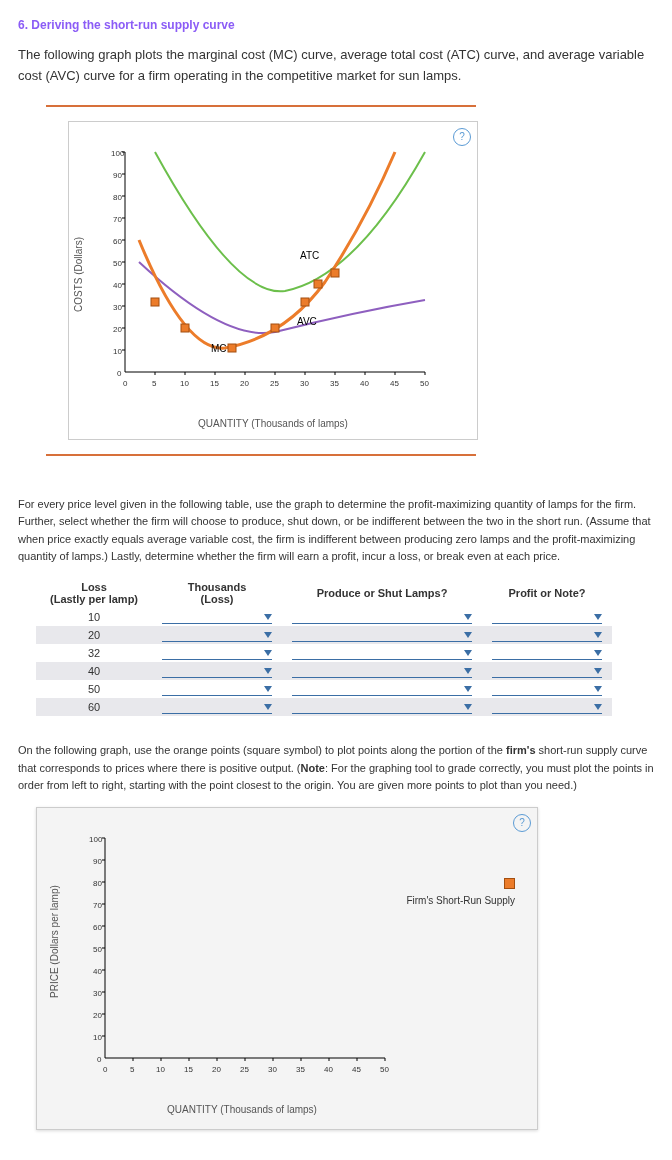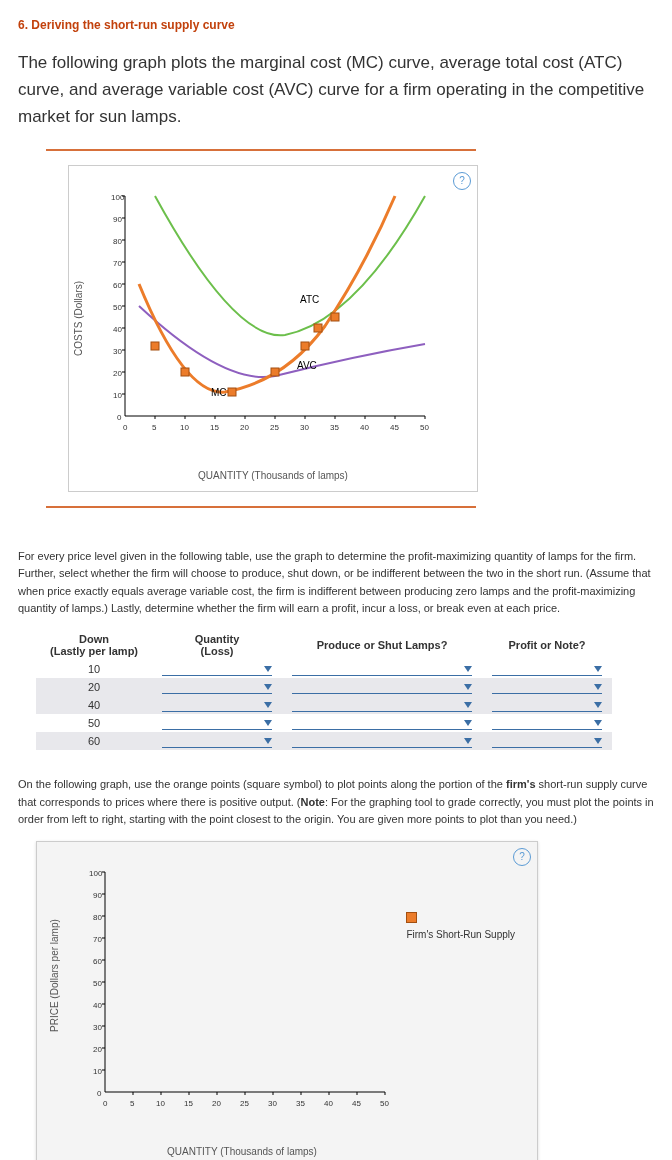--- a/index.html
+++ b/index.html
@@ -1,33 +1,33 @@
 <!DOCTYPE html>
 <html><head>
 <meta charset="utf-8">
 <style>
 body{font-family:Arial,Helvetica,sans-serif;font-size:11px;color:#333;margin:0;padding:18px;max-width:672px}
-h3{color:#c2410c;font-size:12px;margin:0 0 12px 0;font-weight:bold}
-.intro{font-size:17px;line-height:1.6;margin-bottom:18px}
+h3{color:#8b5cf6;font-size:12px;margin:0 0 12px 0;font-weight:bold}
+.intro{font-size:13px;line-height:1.6;margin-bottom:18px}
 .panel{border-top:2px solid #d7703a;border-bottom:2px solid #d7703a;padding:14px 0;margin:0 0 40px 28px;width:430px}
 .chart-box{border:1px solid #ccc;background:#fff;padding:10px;position:relative;width:388px;margin-left:22px}
 .help{position:absolute;top:6px;right:6px;width:16px;height:16px;border:1px solid #5b9bd5;border-radius:50%;color:#5b9bd5;font-size:10px;text-align:center;line-height:15px;cursor:pointer}
 .ylab{position:absolute;transform:rotate(-90deg);transform-origin:left top;font-size:10px;color:#555;left:4px;top:190px}
 .ylab2{position:absolute;transform:rotate(-90deg);transform-origin:left top;font-size:10px;color:#555;left:12px;top:190px}
-.xlab{text-align:center;font-size:10px;color:#555;margin-top:12px}
+.xlab{text-align:center;font-size:10px;color:#555;margin-top:4px}
 .instr{font-size:11px;line-height:1.6;margin:12px 0}
 table.inp{border-collapse:collapse;font-size:11px;margin:6px 0 26px 18px}
 table.inp th{padding:3px 14px;text-align:center;font-weight:bold}
 table.inp td{padding:2px 10px;text-align:center}
 tr.alt td{background:#e8e8ec}
 .dd{display:inline-block;border-bottom:1px solid #3b6ea5;width:110px;text-align:right;color:#3b6ea5;padding-bottom:1px}
 .dd.wide{width:180px}
 .tri{display:inline-block;width:0;height:0;border-left:4px solid transparent;border-right:4px solid transparent;border-top:6px solid #3b6ea5;vertical-align:middle}
 .chart-wrap2{border:1px solid #ccc;background:#f4f4f4;padding:10px 10px 14px 10px;position:relative;width:480px;margin-left:18px;box-shadow:0 1px 3px rgba(0,0,0,.15)}
-.legend-item{position:absolute;right:22px;top:70px;font-size:10px;text-align:left}
+.legend-item{position:absolute;right:22px;top:70px;font-size:10px;text-align:right}
 .legend-sq{display:inline-block;width:9px;height:9px;background:#ec7c2a;border:1px solid #a34f10;margin:0 auto 4px auto}
 </style>
 </head>
 <body>
 
 <h3>6. Deriving the short-run supply curve</h3>
 <p class="intro">The following graph plots the marginal cost (MC) curve, average total cost (ATC) curve, and average variable cost (AVC) curve for a firm operating in the competitive market for sun lamps.</p>
 
 <div class="panel">
   <div class="chart-box">
@@ -106,35 +106,41 @@
     <span class="ylab">COSTS (Dollars)</span>
     <div class="xlab">QUANTITY (Thousands of lamps)</div>
   </div>
 </div>
 
 <p class="instr">For every price level given in the following table, use the graph to determine the profit-maximizing quantity of lamps for the firm. Further, select whether the firm will choose to produce, shut down, or be indifferent between the two in the short run. (Assume that when price exactly equals average variable cost, the firm is indifferent between producing zero lamps and the profit-maximizing quantity of lamps.) Lastly, determine whether the firm will earn a profit, incur a loss, or break even at each price.</p>
 
 <table class="inp">
   <tbody>
       <tr>
-    <th><span>Down</span><br><span>(Lastly per lamp)</span></th>
-    <th><span>Quantity</span><br><span>(Loss)</span></th>
+    <th><span>Loss</span><br><span>(Lastly per lamp)</span></th>
+    <th><span>Thousands</span><br><span>(Loss)</span></th>
     <th>Produce or Shut Lamps?</th>
     <th>Profit or Note?</th>
   </tr>
   </tbody>
     <tbody id="tb">
       <tr>
         <td>10</td>
         <td><span class="dd"><span class="tri"></span></span></td>
         <td><span class="dd wide"><span class="tri"></span></span></td>
         <td><span class="dd"><span class="tri"></span></span></td>
       </tr>
       <tr class="alt">
         <td>20</td>
+        <td><span class="dd"><span class="tri"></span></span></td>
+        <td><span class="dd wide"><span class="tri"></span></span></td>
+        <td><span class="dd"><span class="tri"></span></span></td>
+      </tr>
+      <tr>
+        <td>32</td>
         <td><span class="dd"><span class="tri"></span></span></td>
         <td><span class="dd wide"><span class="tri"></span></span></td>
         <td><span class="dd"><span class="tri"></span></span></td>
       </tr>
       <tr class="alt">
         <td>40</td>
         <td><span class="dd"><span class="tri"></span></span></td>
         <td><span class="dd wide"><span class="tri"></span></span></td>
         <td><span class="dd"><span class="tri"></span></span></td>
       </tr>

